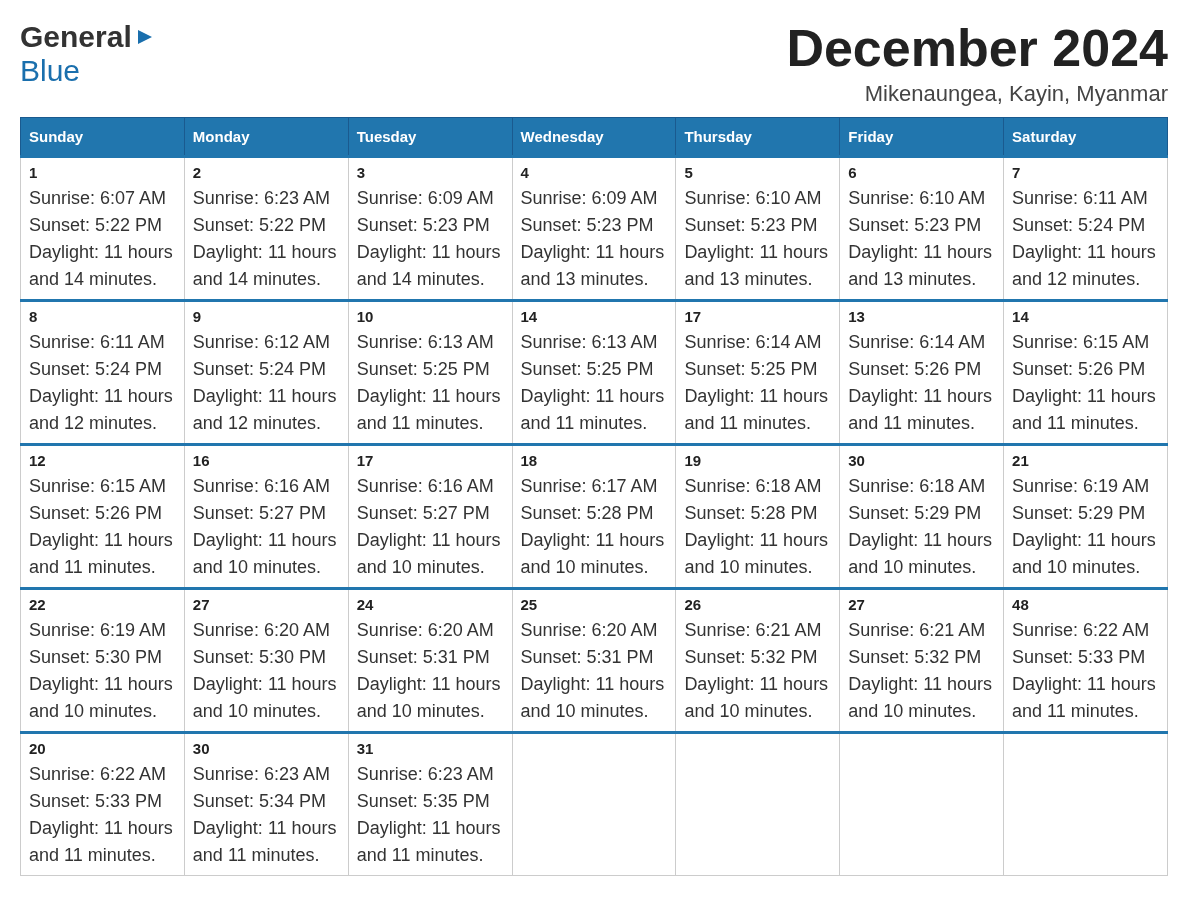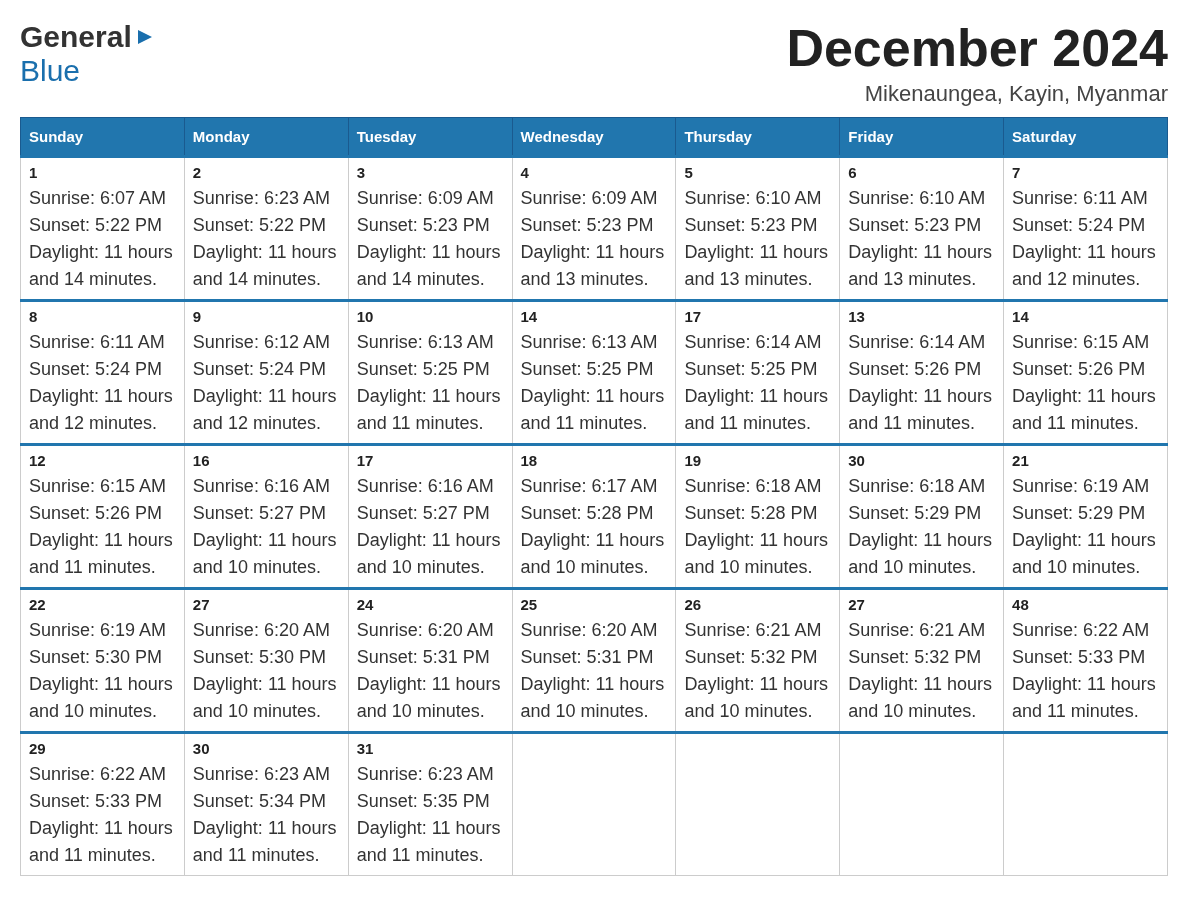--- a/index.html
+++ b/index.html
@@ -349,21 +349,21 @@
           <span class="day-number">48</span>
           <div class="day-info">
             <span>Sunrise: 6:22 AM</span><br>
             <span>Sunset: 5:33 PM</span><br>
             <span>Daylight: 11 hours and 11 minutes.</span>
           </div>
         </td>
       </tr>
       <tr>
         <td>
-          <span class="day-number">29</span>
+          <span class="day-number">20</span>
           <div class="day-info">
             <span>Sunrise: 6:22 AM</span><br>
             <span>Sunset: 5:33 PM</span><br>
             <span>Daylight: 11 hours and 11 minutes.</span>
           </div>
         </td>
         <td>
           <span class="day-number">30</span>
           <div class="day-info">
             <span>Sunrise: 6:23 AM</span><br>

